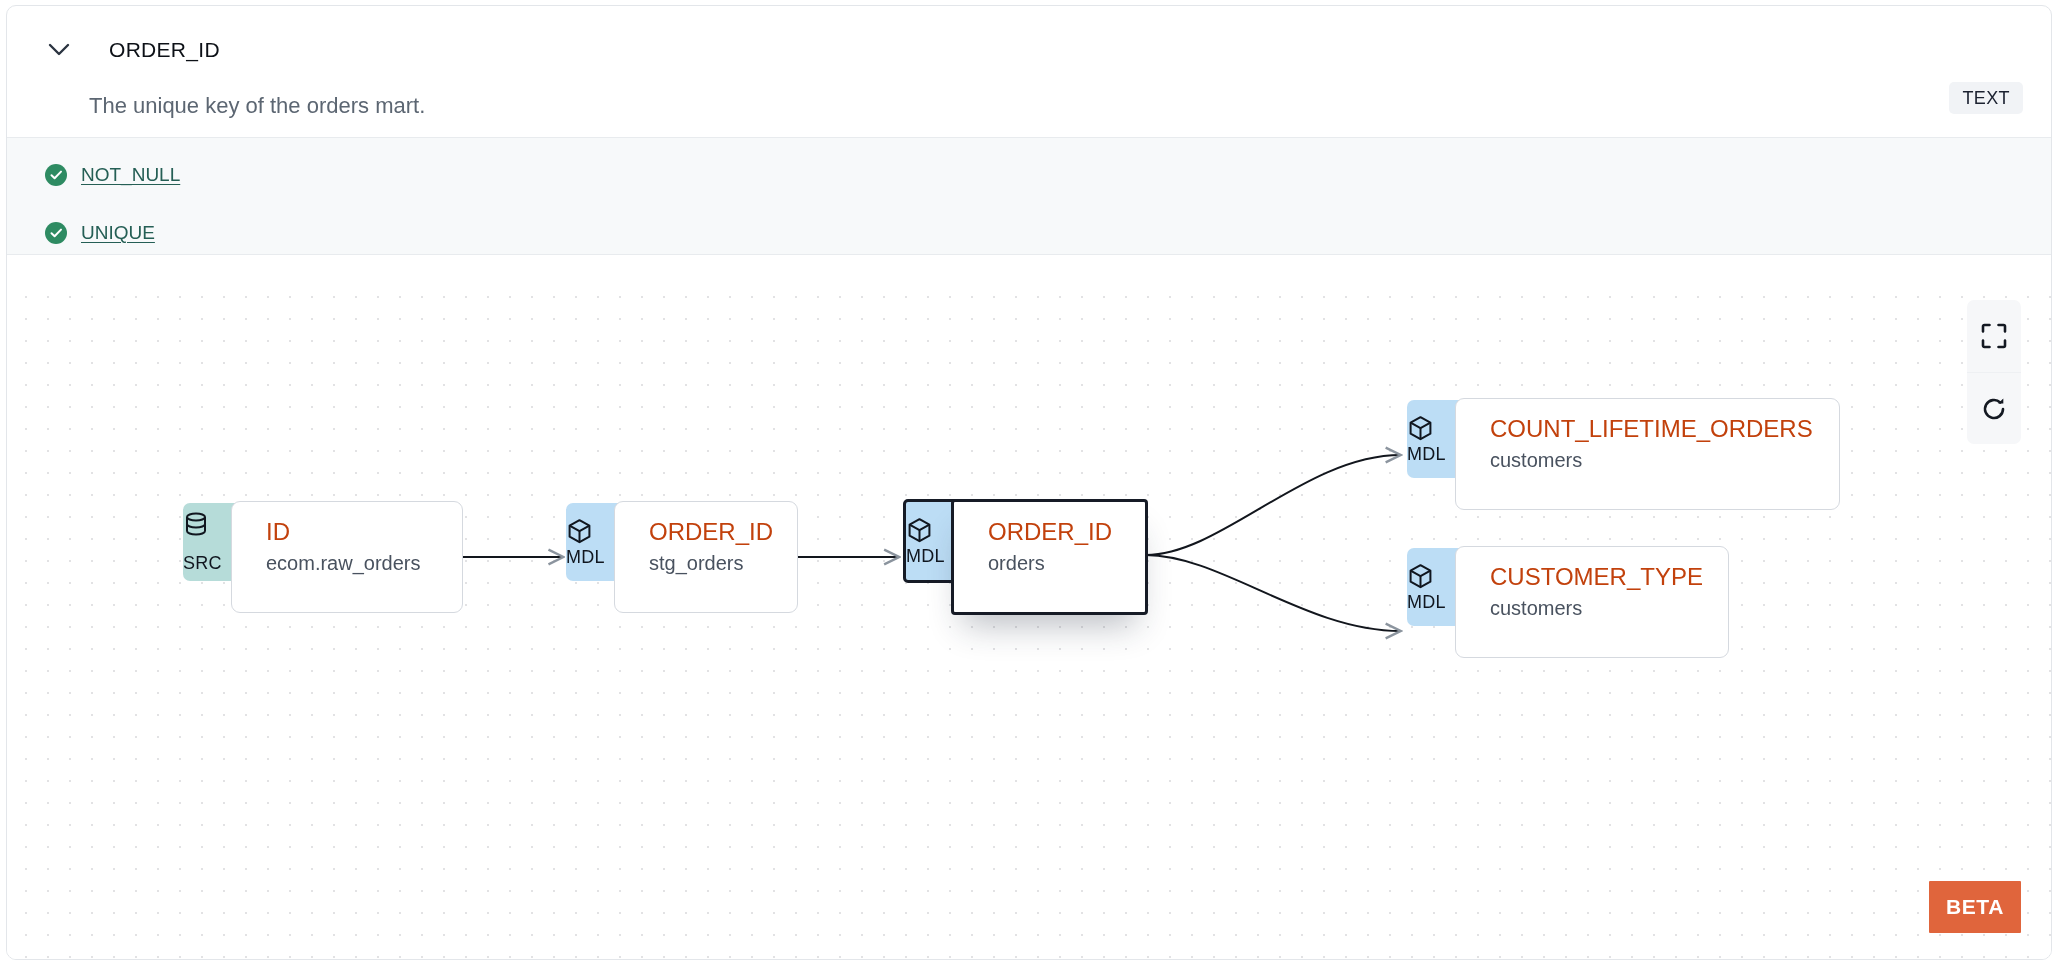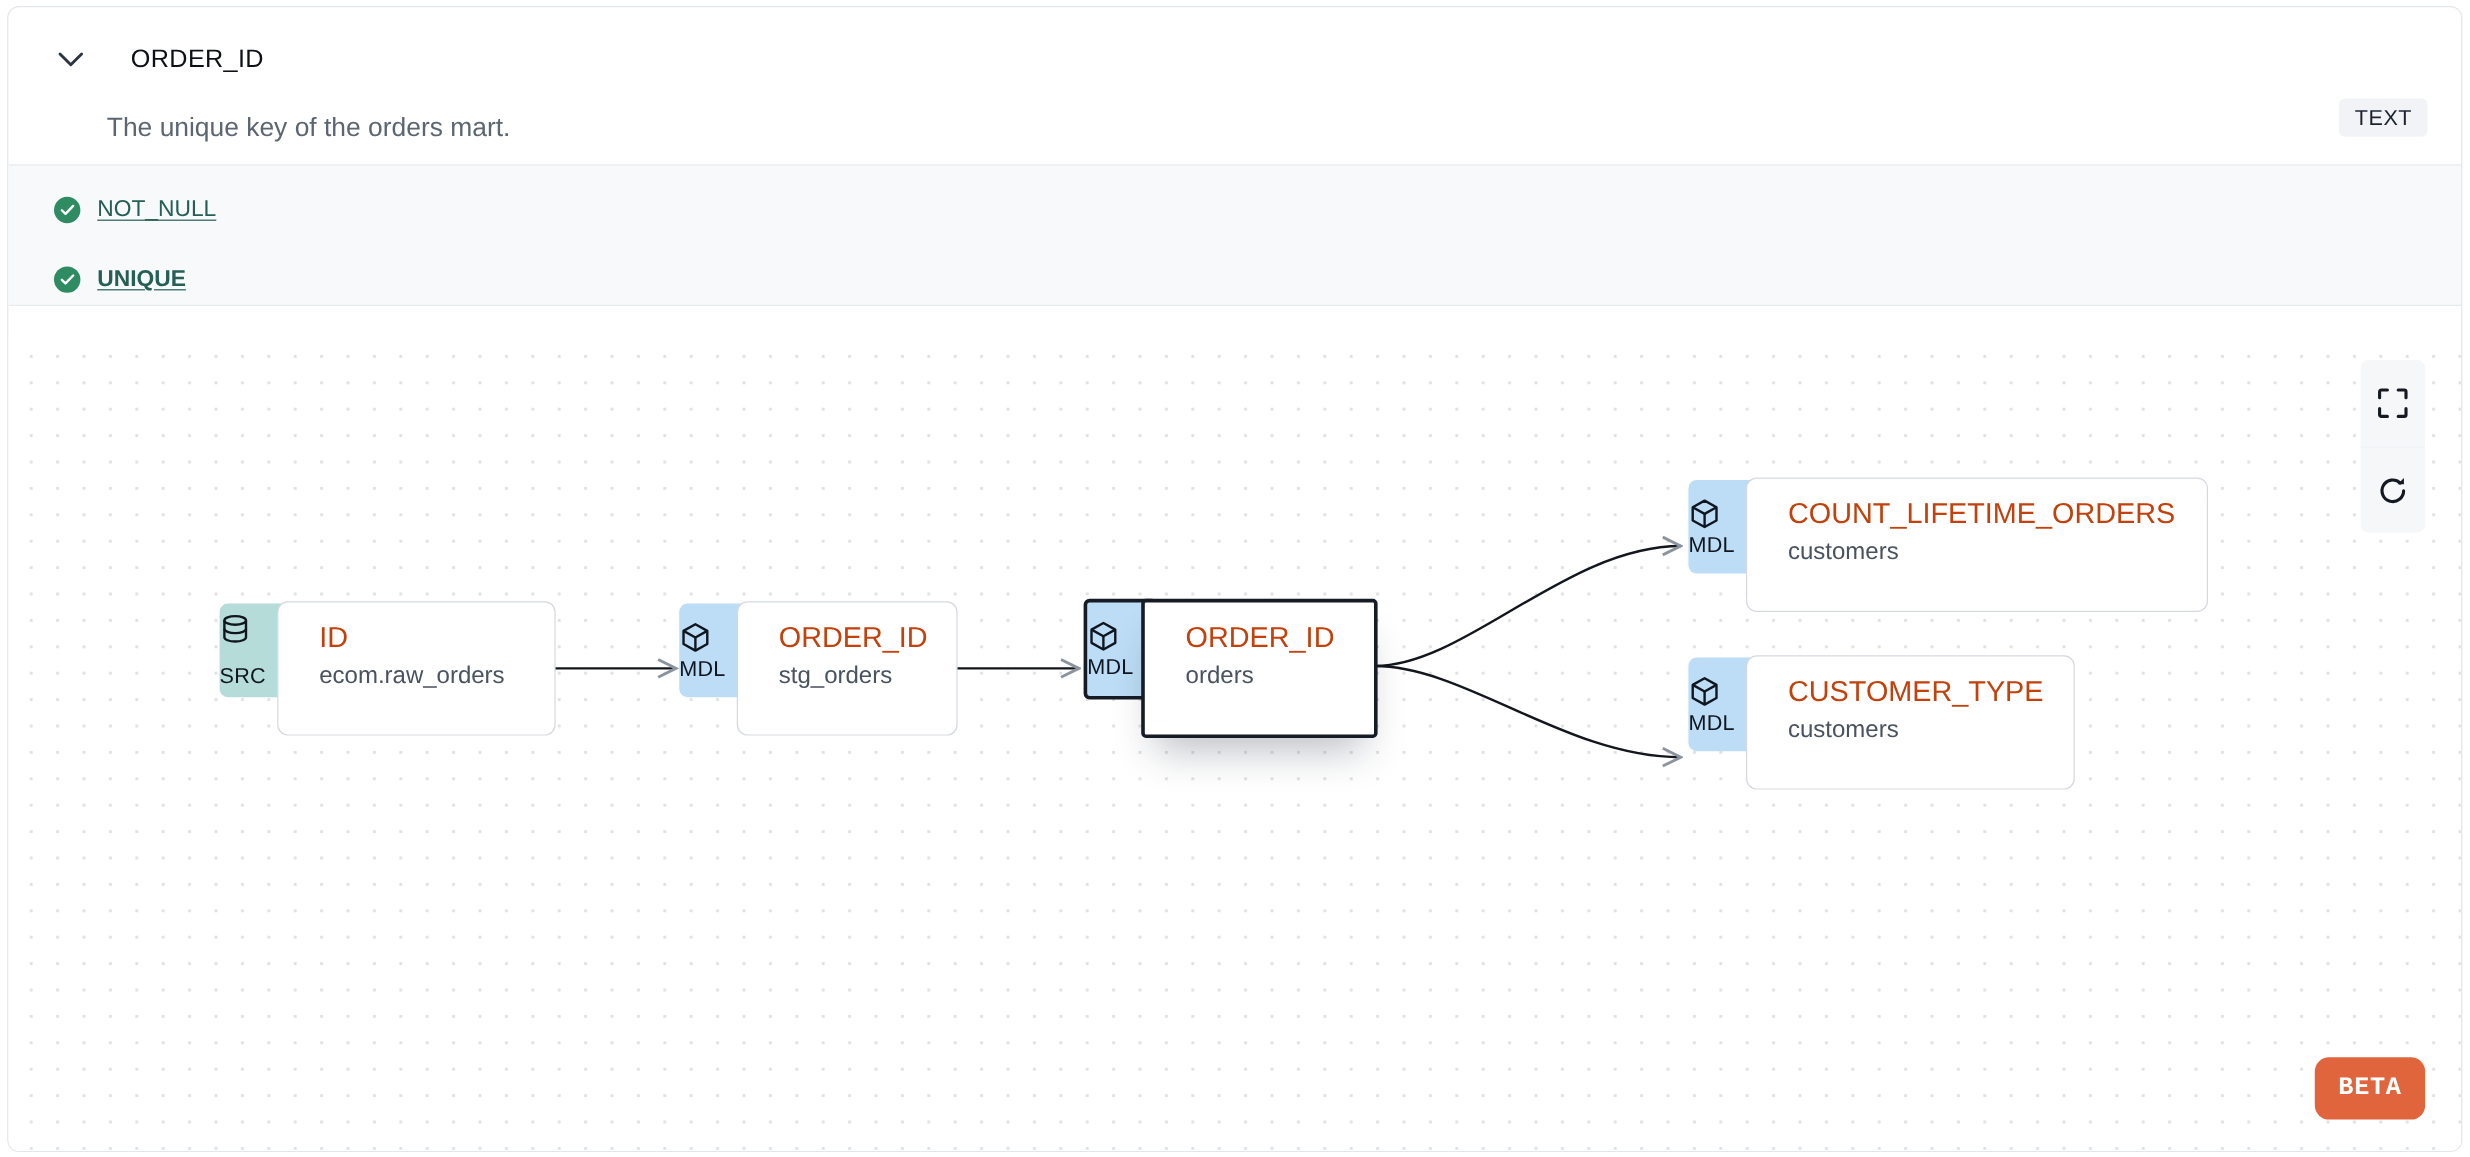--- a/index.html
+++ b/index.html
@@ -91,21 +91,21 @@
     border-bottom: 1px solid #e8ebee;
   }
   .test-row {
     position: absolute;
     left: 38px;
     display: flex;
     align-items: center;
     gap: 14px;
   }
   .test-row.r0 { top: 26px; }
-  .test-row.r1 { top: 84px; font-weight: bold; }
+  .test-row.r1 { top: 84px; }
   .check-icon {
     width: 22px;
     height: 22px;
     border-radius: 50%;
     background: #2e8b62;
     display: flex;
     align-items: center;
     justify-content: center;
     flex: 0 0 auto;
   }
@@ -225,30 +225,29 @@
   .ctrl-btn + .ctrl-btn { border-top: 1px solid #eef0f3; }
   .ctrl-btn svg { display: block; }
 
   .beta-badge {
     position: absolute;
     right: 30px;
     bottom: 27px;
     width: 92px;
     height: 52px;
     background: #e0653c;
-    border-radius: 12px;
+    border-radius: 1px;
     display: flex;
     align-items: center;
     justify-content: center;
     color: #ffffff;
     font-size: 21px;
     font-weight: bold;
     letter-spacing: 0.6px;
     cursor: pointer;
-    font-family: Liberation Mono, monospace;
   }
 </style>
 </head>
 <body>
 
 <div class="card">
 
   <div class="header">
     <div class="chevron-btn">
       <svg width="22" height="14" viewBox="0 0 22 14" fill="none">

